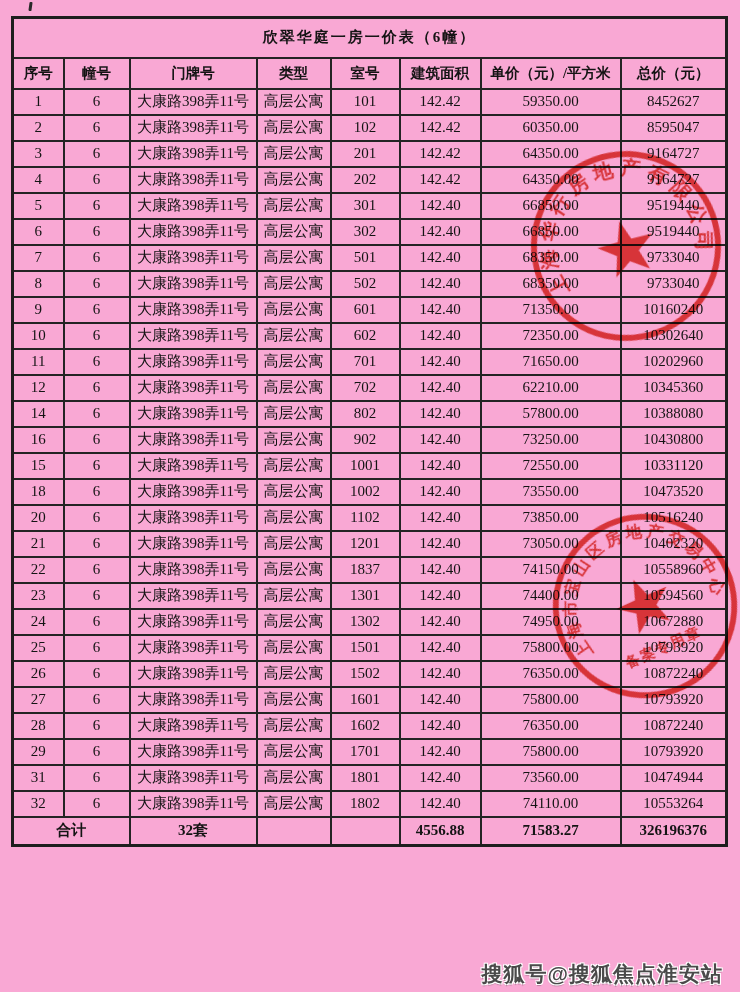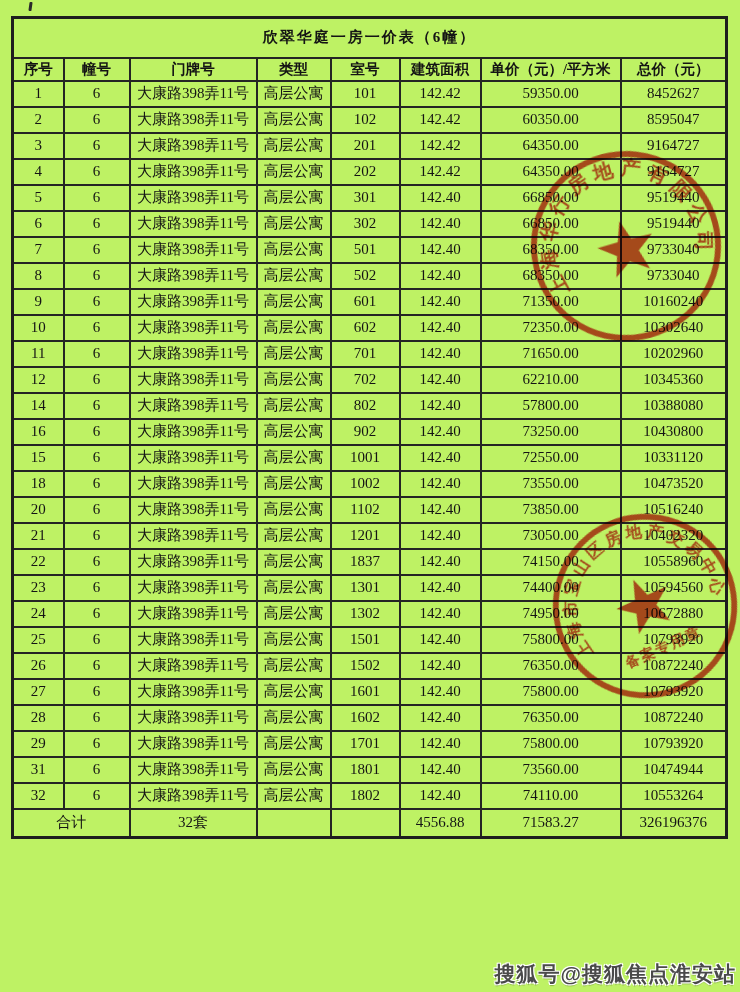--- a/index.html
+++ b/index.html
@@ -1,48 +1,48 @@
 <!DOCTYPE html>
 <html><head>
 <meta charset="utf-8">
 <style>
   * { margin:0; padding:0; box-sizing:border-box; }
   html,body { background:#f6f6f4; }
   .page {
-    position:relative; width:740px; height:992px; background:#bef264;
+    position:relative; width:740px; height:992px; background:#f9a8d4;
     font-family:"Liberation Serif","DejaVu Serif",serif; color:#161616; overflow:hidden;
   }
   .stray-mark {
     position:absolute; left:29px; top:2px; width:3px; height:9px;
     background:#2a2a2a; transform:rotate(8deg); border-radius:1px;
   }
   table.price-table {
     position:absolute; left:11px; top:16px; width:717px;
     border-collapse:collapse; table-layout:fixed;
     border:3px solid #1e1e1e;
   }
   .price-table th, .price-table td {
     border:2px solid #242424; text-align:center; vertical-align:middle;
     padding:0 2px; overflow:hidden; white-space:nowrap;
     font-size:15px; color:#141414;
   }
   .title-cell {
     height:40px; font-size:21px; font-weight:bold; letter-spacing:2px;
   }
-  tr.header-row th { height:23px; font-size:14.5px; font-weight:bold; }
+  tr.header-row th { height:31px; font-size:14.5px; font-weight:bold; }
   tr.data-row td { height:26px; font-size:15px; }
-  tr.total-row td { height:29px; font-weight:normal; font-size:15px; }
+  tr.total-row td { height:29px; font-weight:bold; font-size:15px; }
   
   .stamp { position:absolute; mix-blend-mode:multiply; opacity:.88; filter:blur(.4px); pointer-events:none; }
   .stamp-1 { left:527px; top:147px; width:198px; height:198px; transform:rotate(-15deg); }
   .stamp-2 { left:549px; top:510px; width:192px; height:192px; transform:rotate(-24deg); }
   .stamp svg { width:100%; height:100%; }
   .stamp text { font-family:"Liberation Serif","DejaVu Serif",serif; font-weight:bold; }
   .watermark {
-    position:absolute; right:4px; bottom:3px; height:30px; line-height:30px;
+    position:absolute; right:17px; bottom:3px; height:30px; line-height:30px;
     font-family:"Liberation Sans","DejaVu Sans",sans-serif;
     font-weight:bold; font-size:21px; letter-spacing:1px; color:#4a4a4a;
     text-shadow:1px 1px 0 #fff,-1px -1px 0 #fff,1px -1px 0 #fff,-1px 1px 0 #fff,0 2px 1px rgba(0,0,0,.25);
   }
 </style>
 </head>
 <body>
 
 <div class="page">
 

